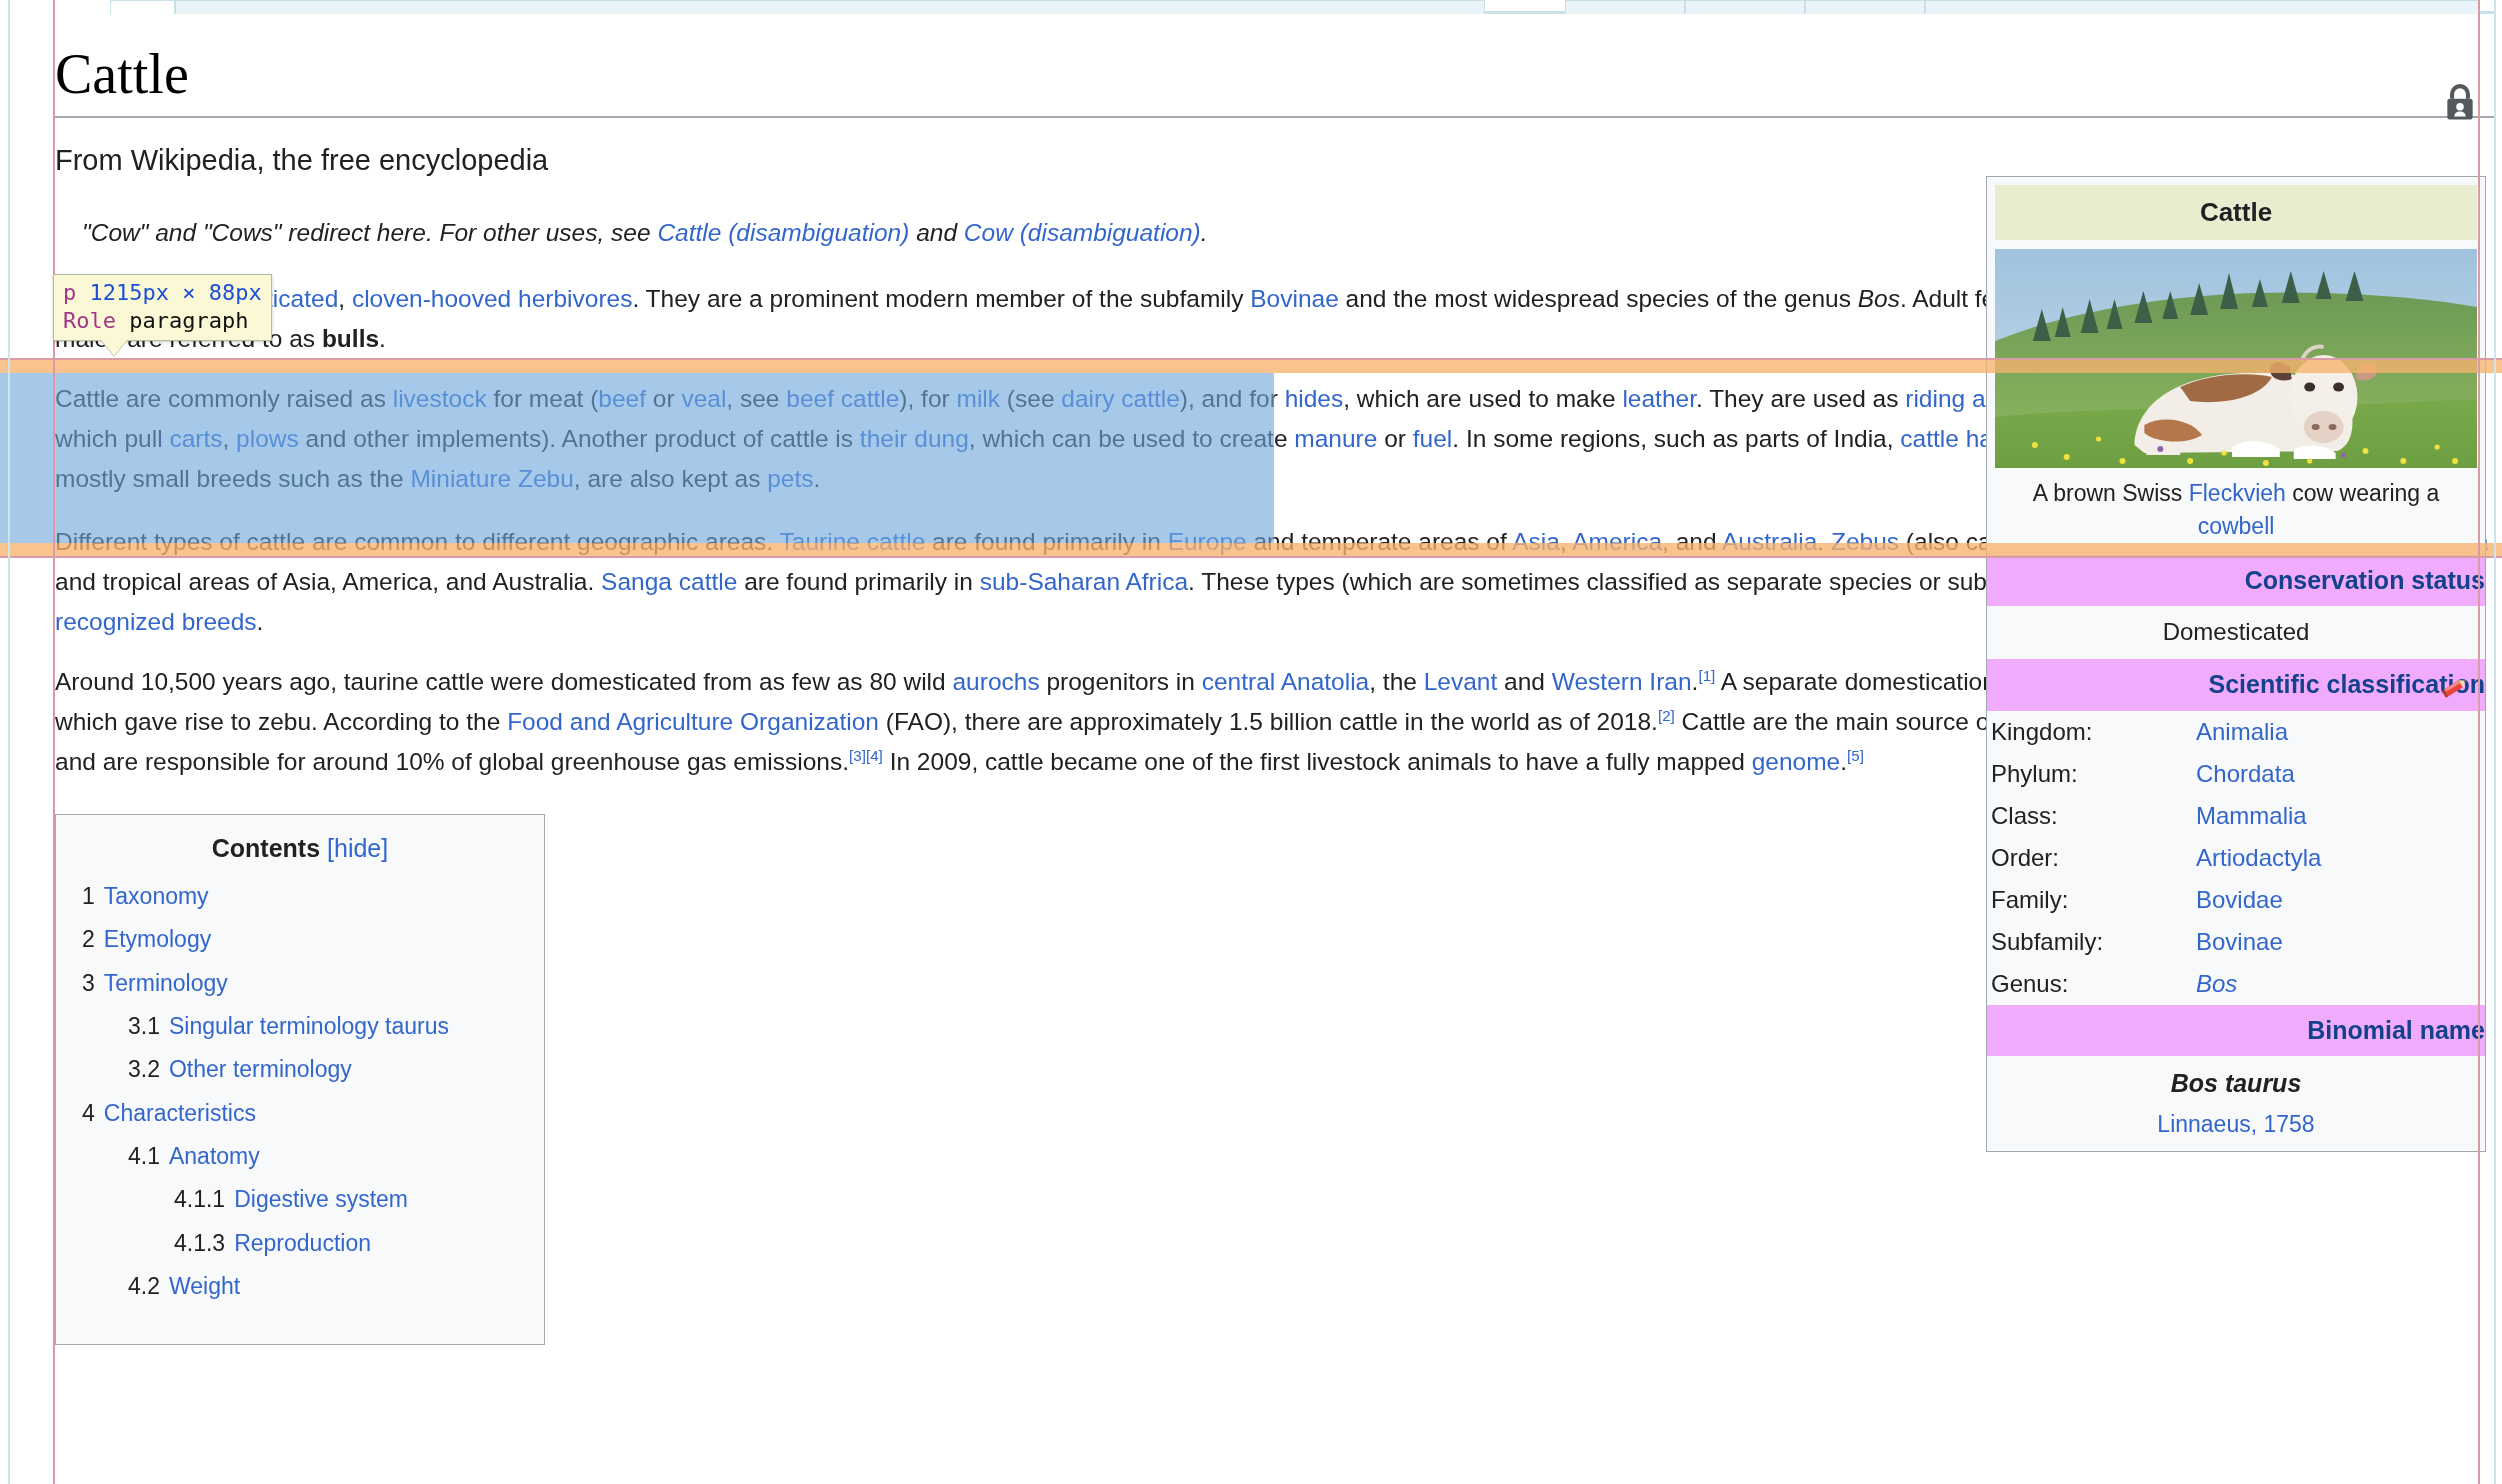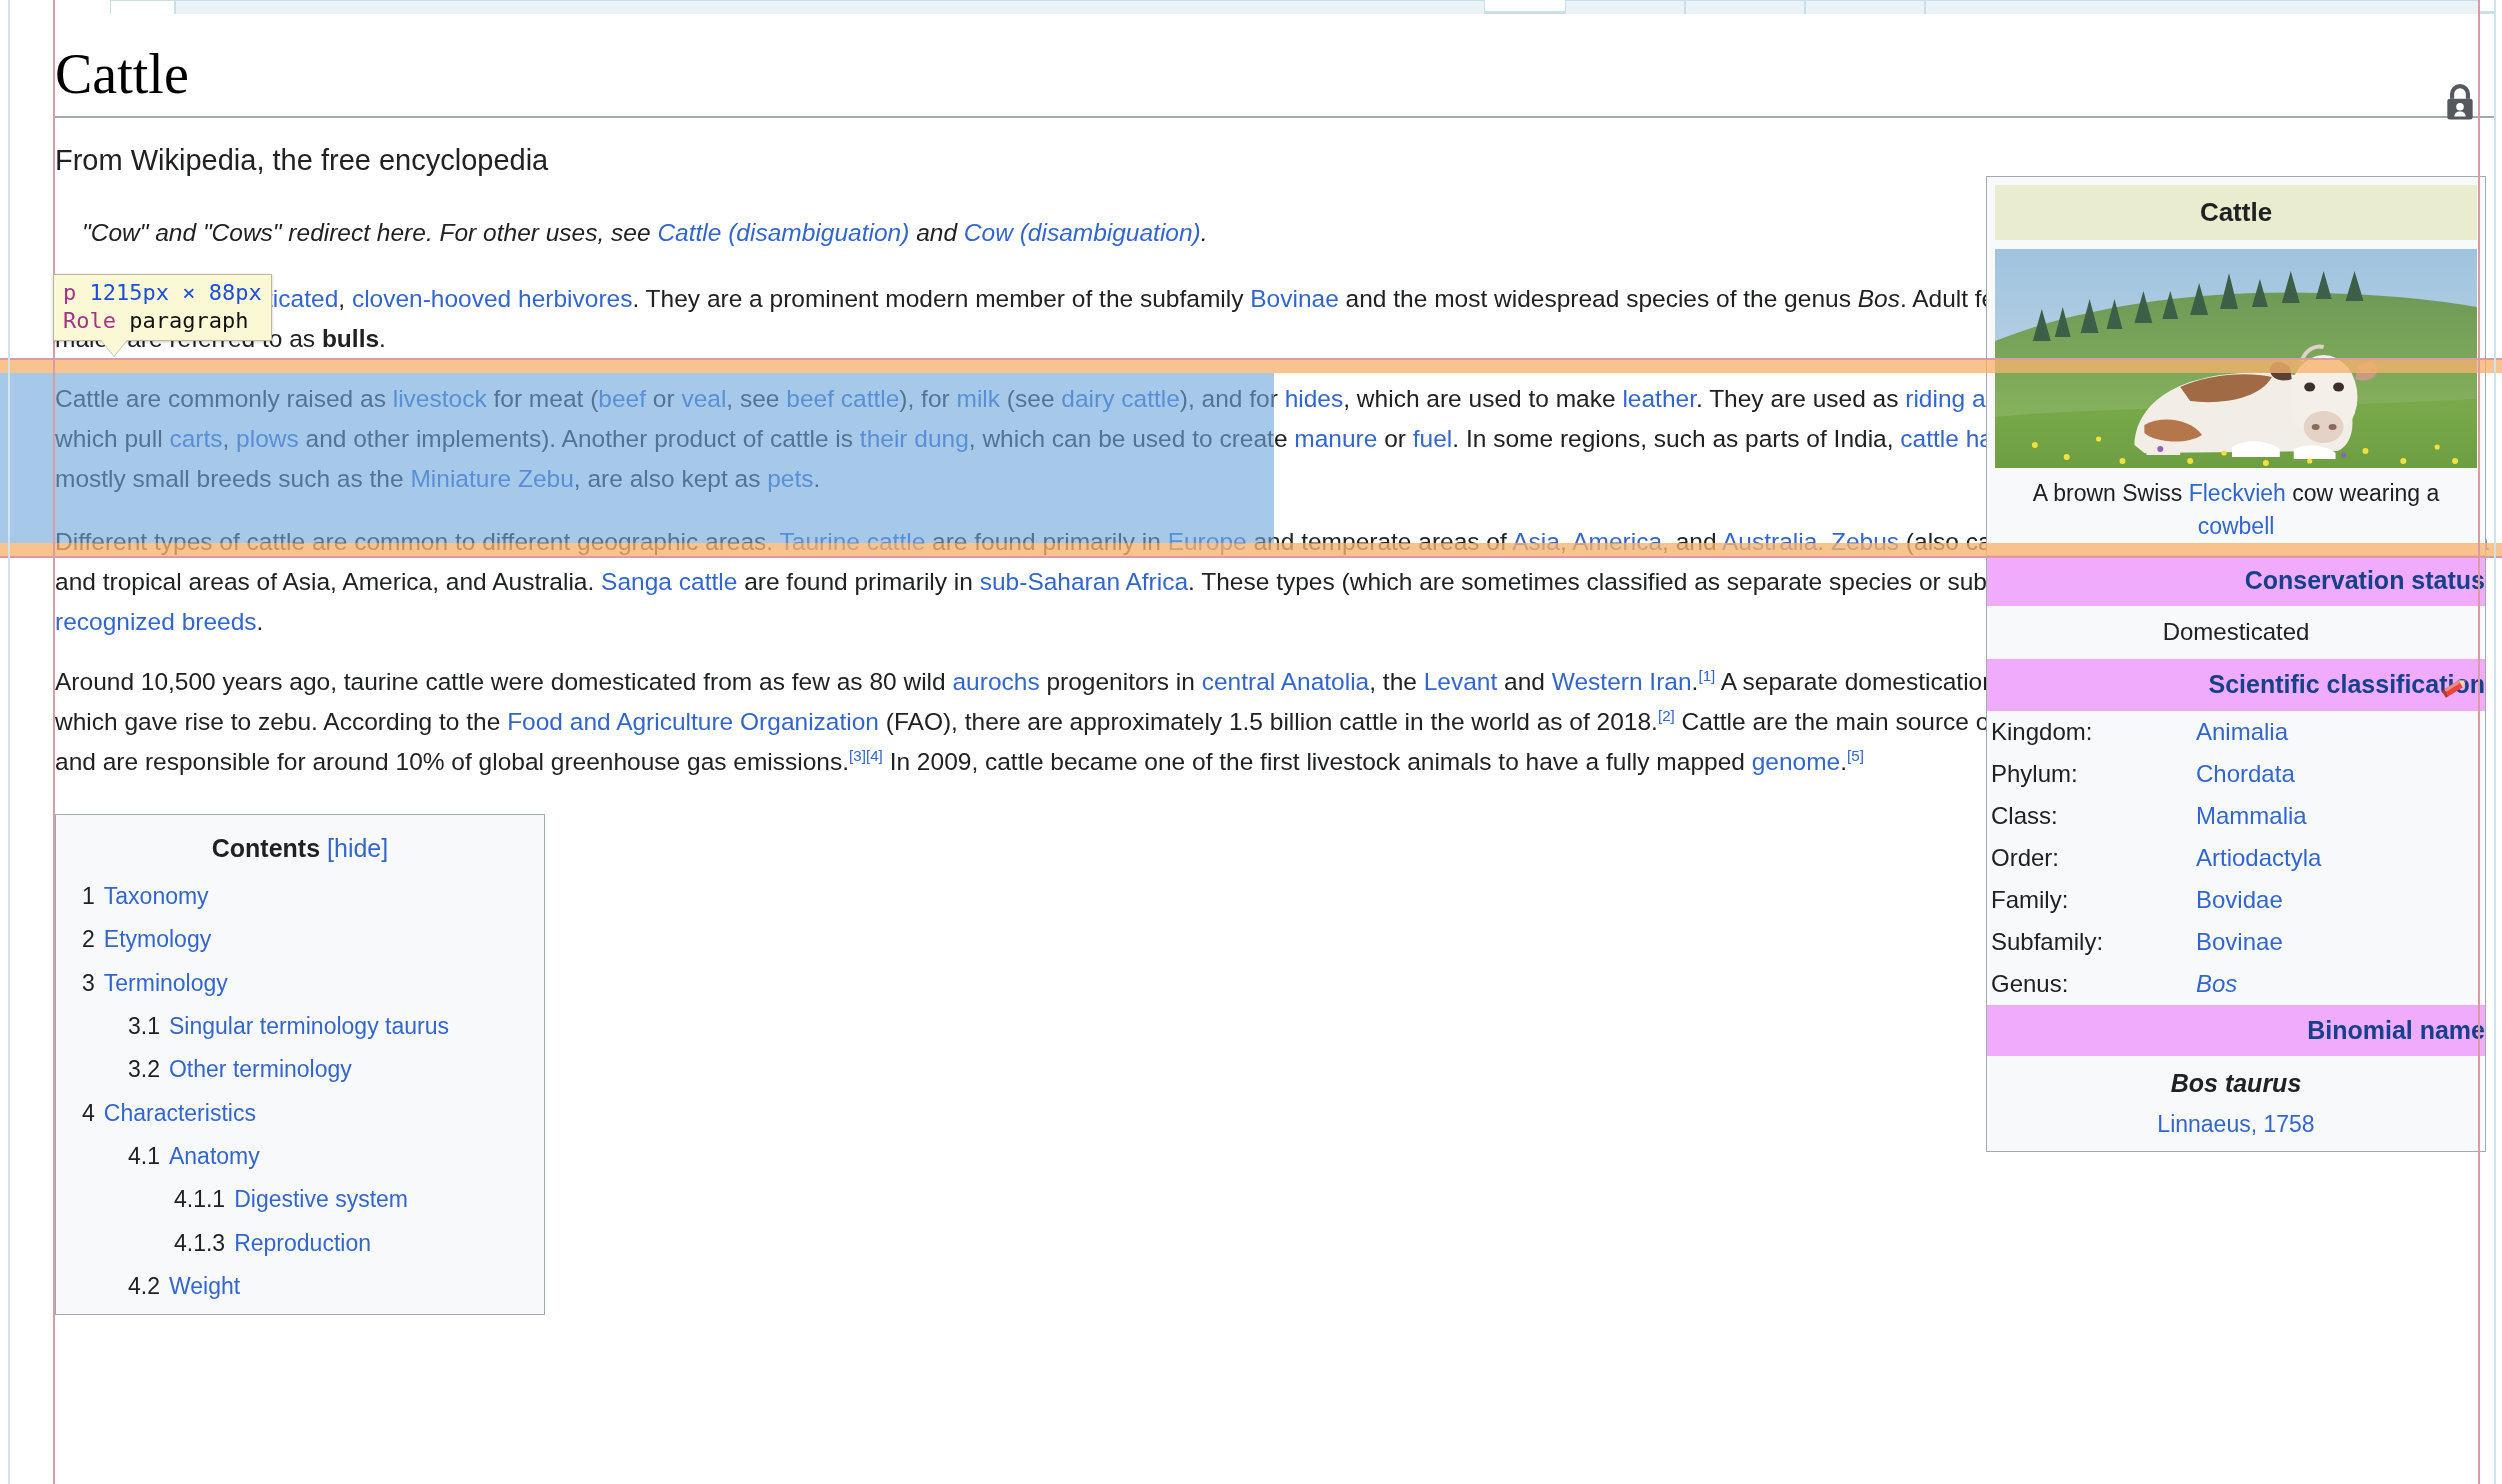--- a/index.html
+++ b/index.html
@@ -156,21 +156,21 @@
     z-index: 81;
     filter: drop-shadow(0 1px 0 #b9b9a0);
   }
 
   
   #toc {
     margin-top: 33px;
     width: 490px;
     border: 1px solid #a2a9b1;
     background: #f8f9fa;
-    padding: 14px 18px 2px 18px;
+    padding: 14px 18px 32px 18px;
     box-sizing: border-box;
     font-size: 23px;
     line-height: 1.58;
   }
   #toc .toctitle {
     text-align: center;
     font-size: 25px;
     margin-bottom: 9px;
   }
   #toc .toctitle b { font-weight: bold; }

